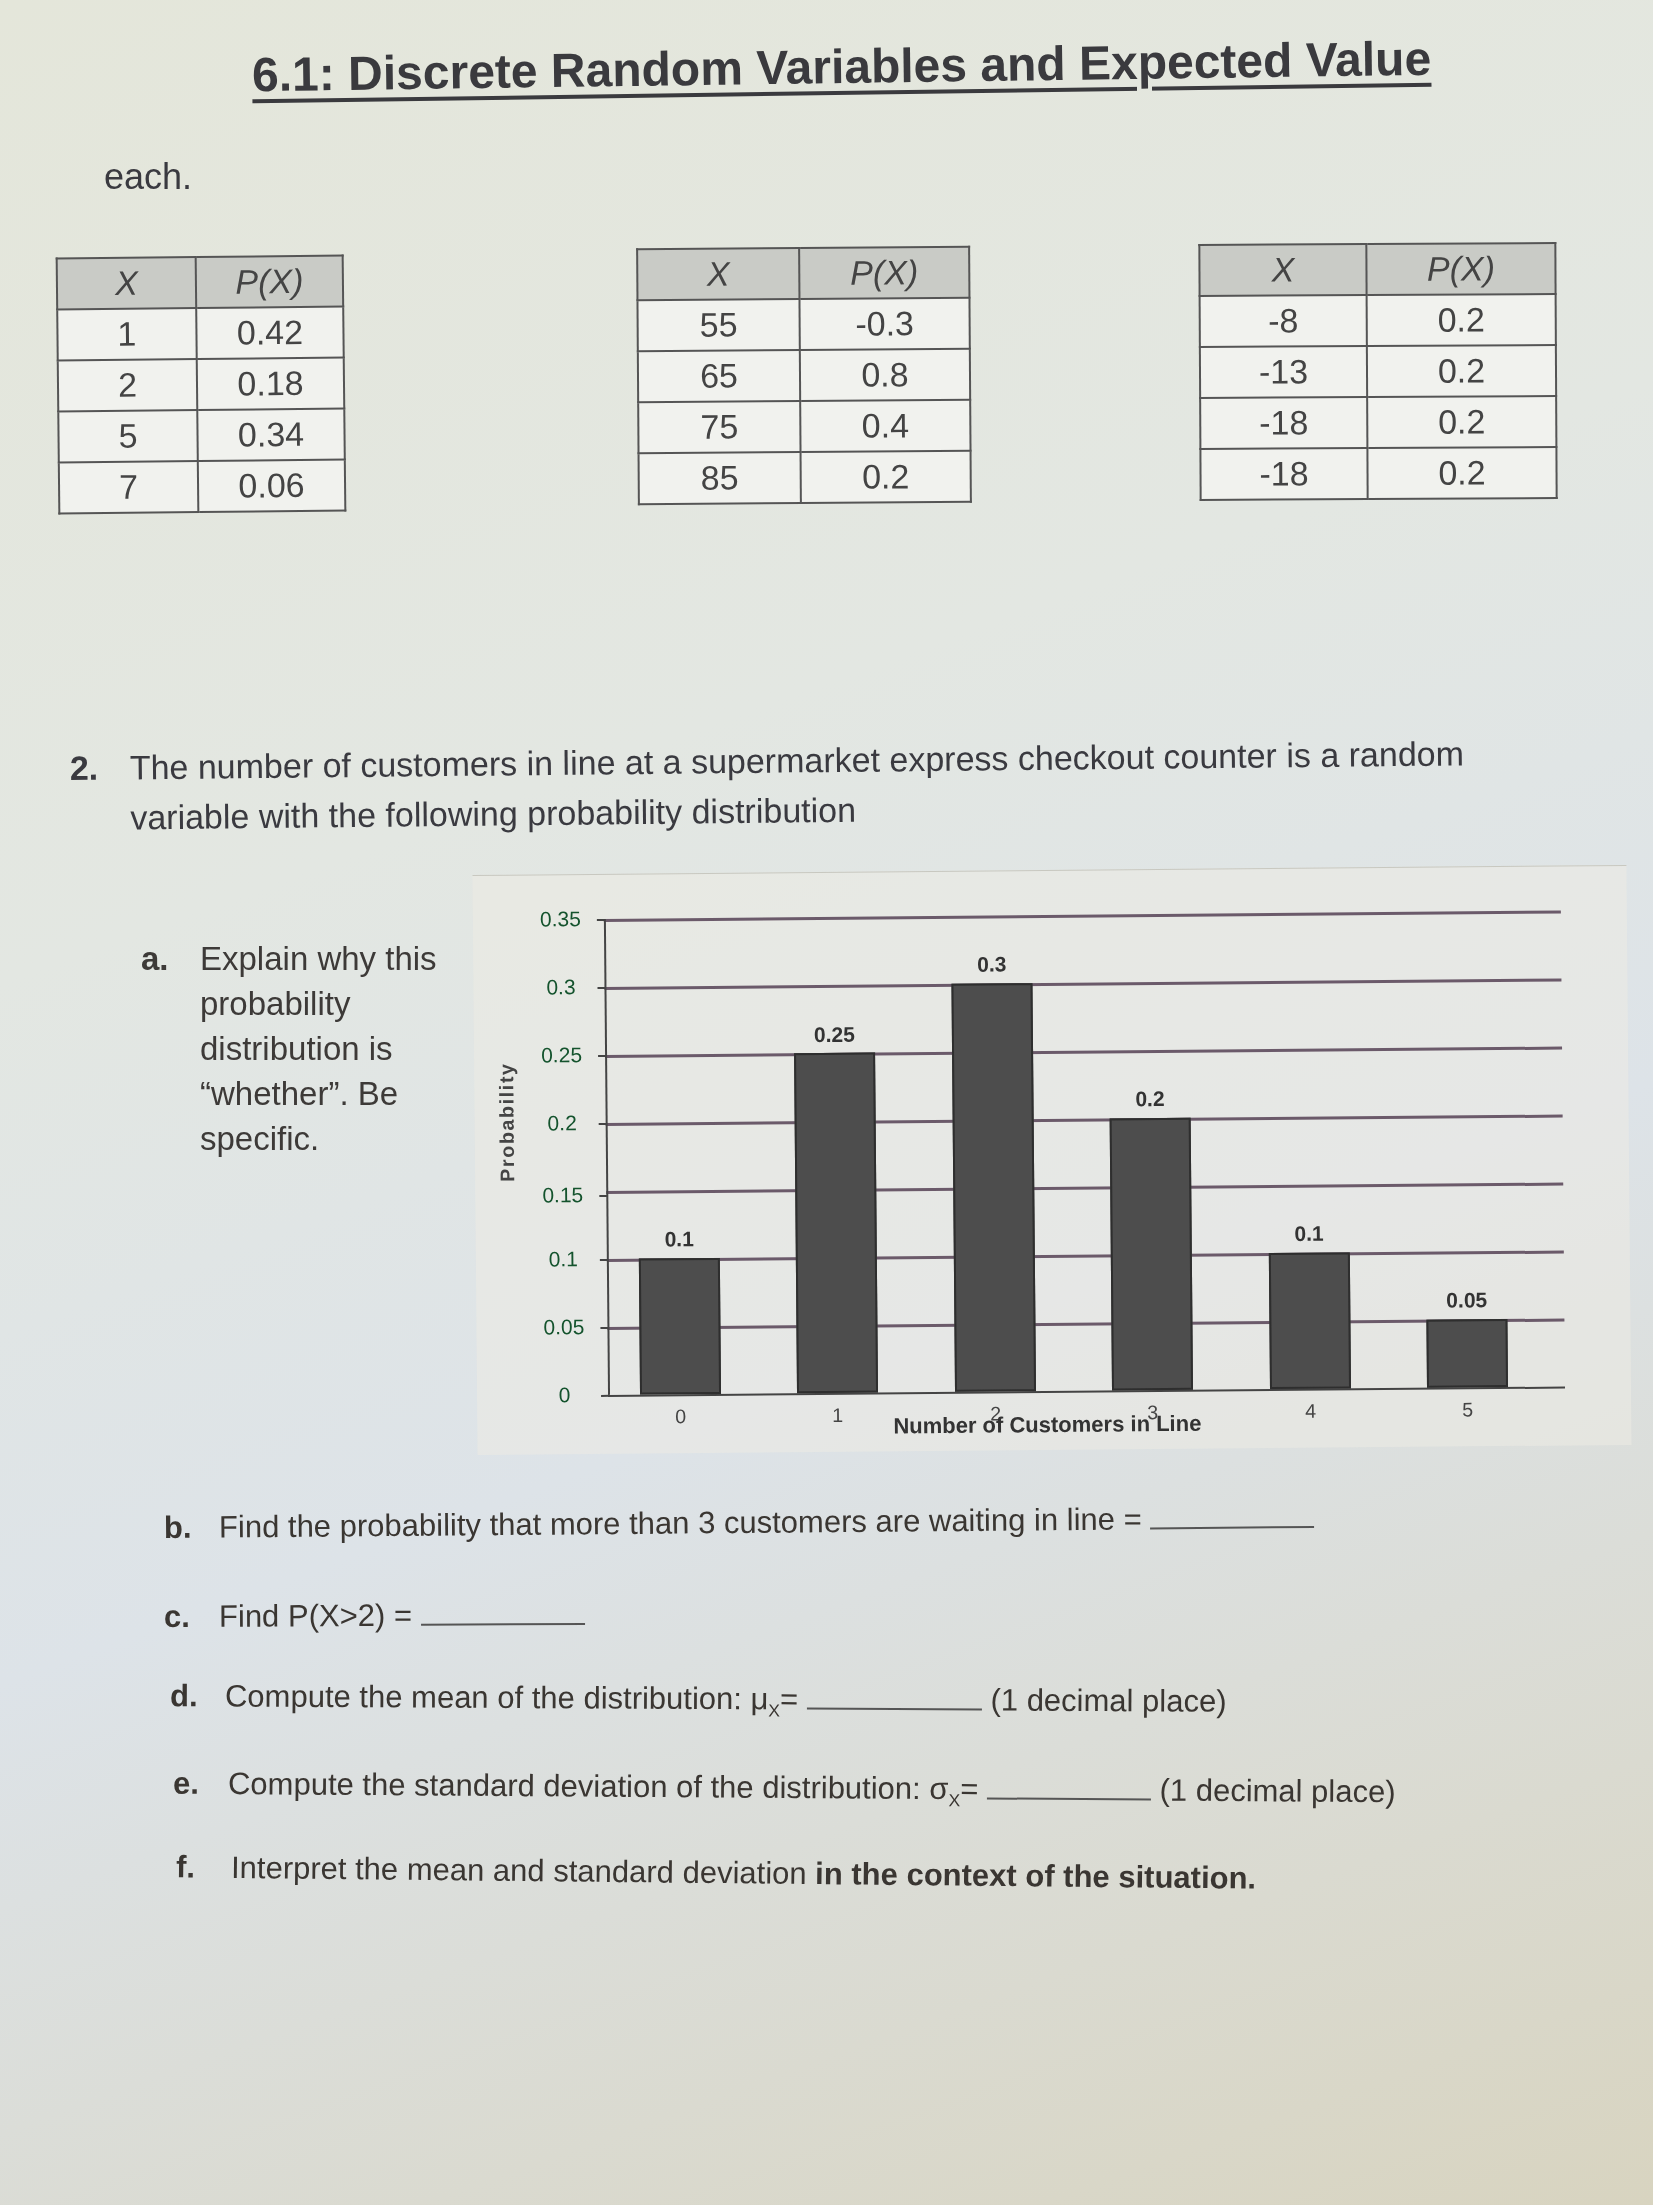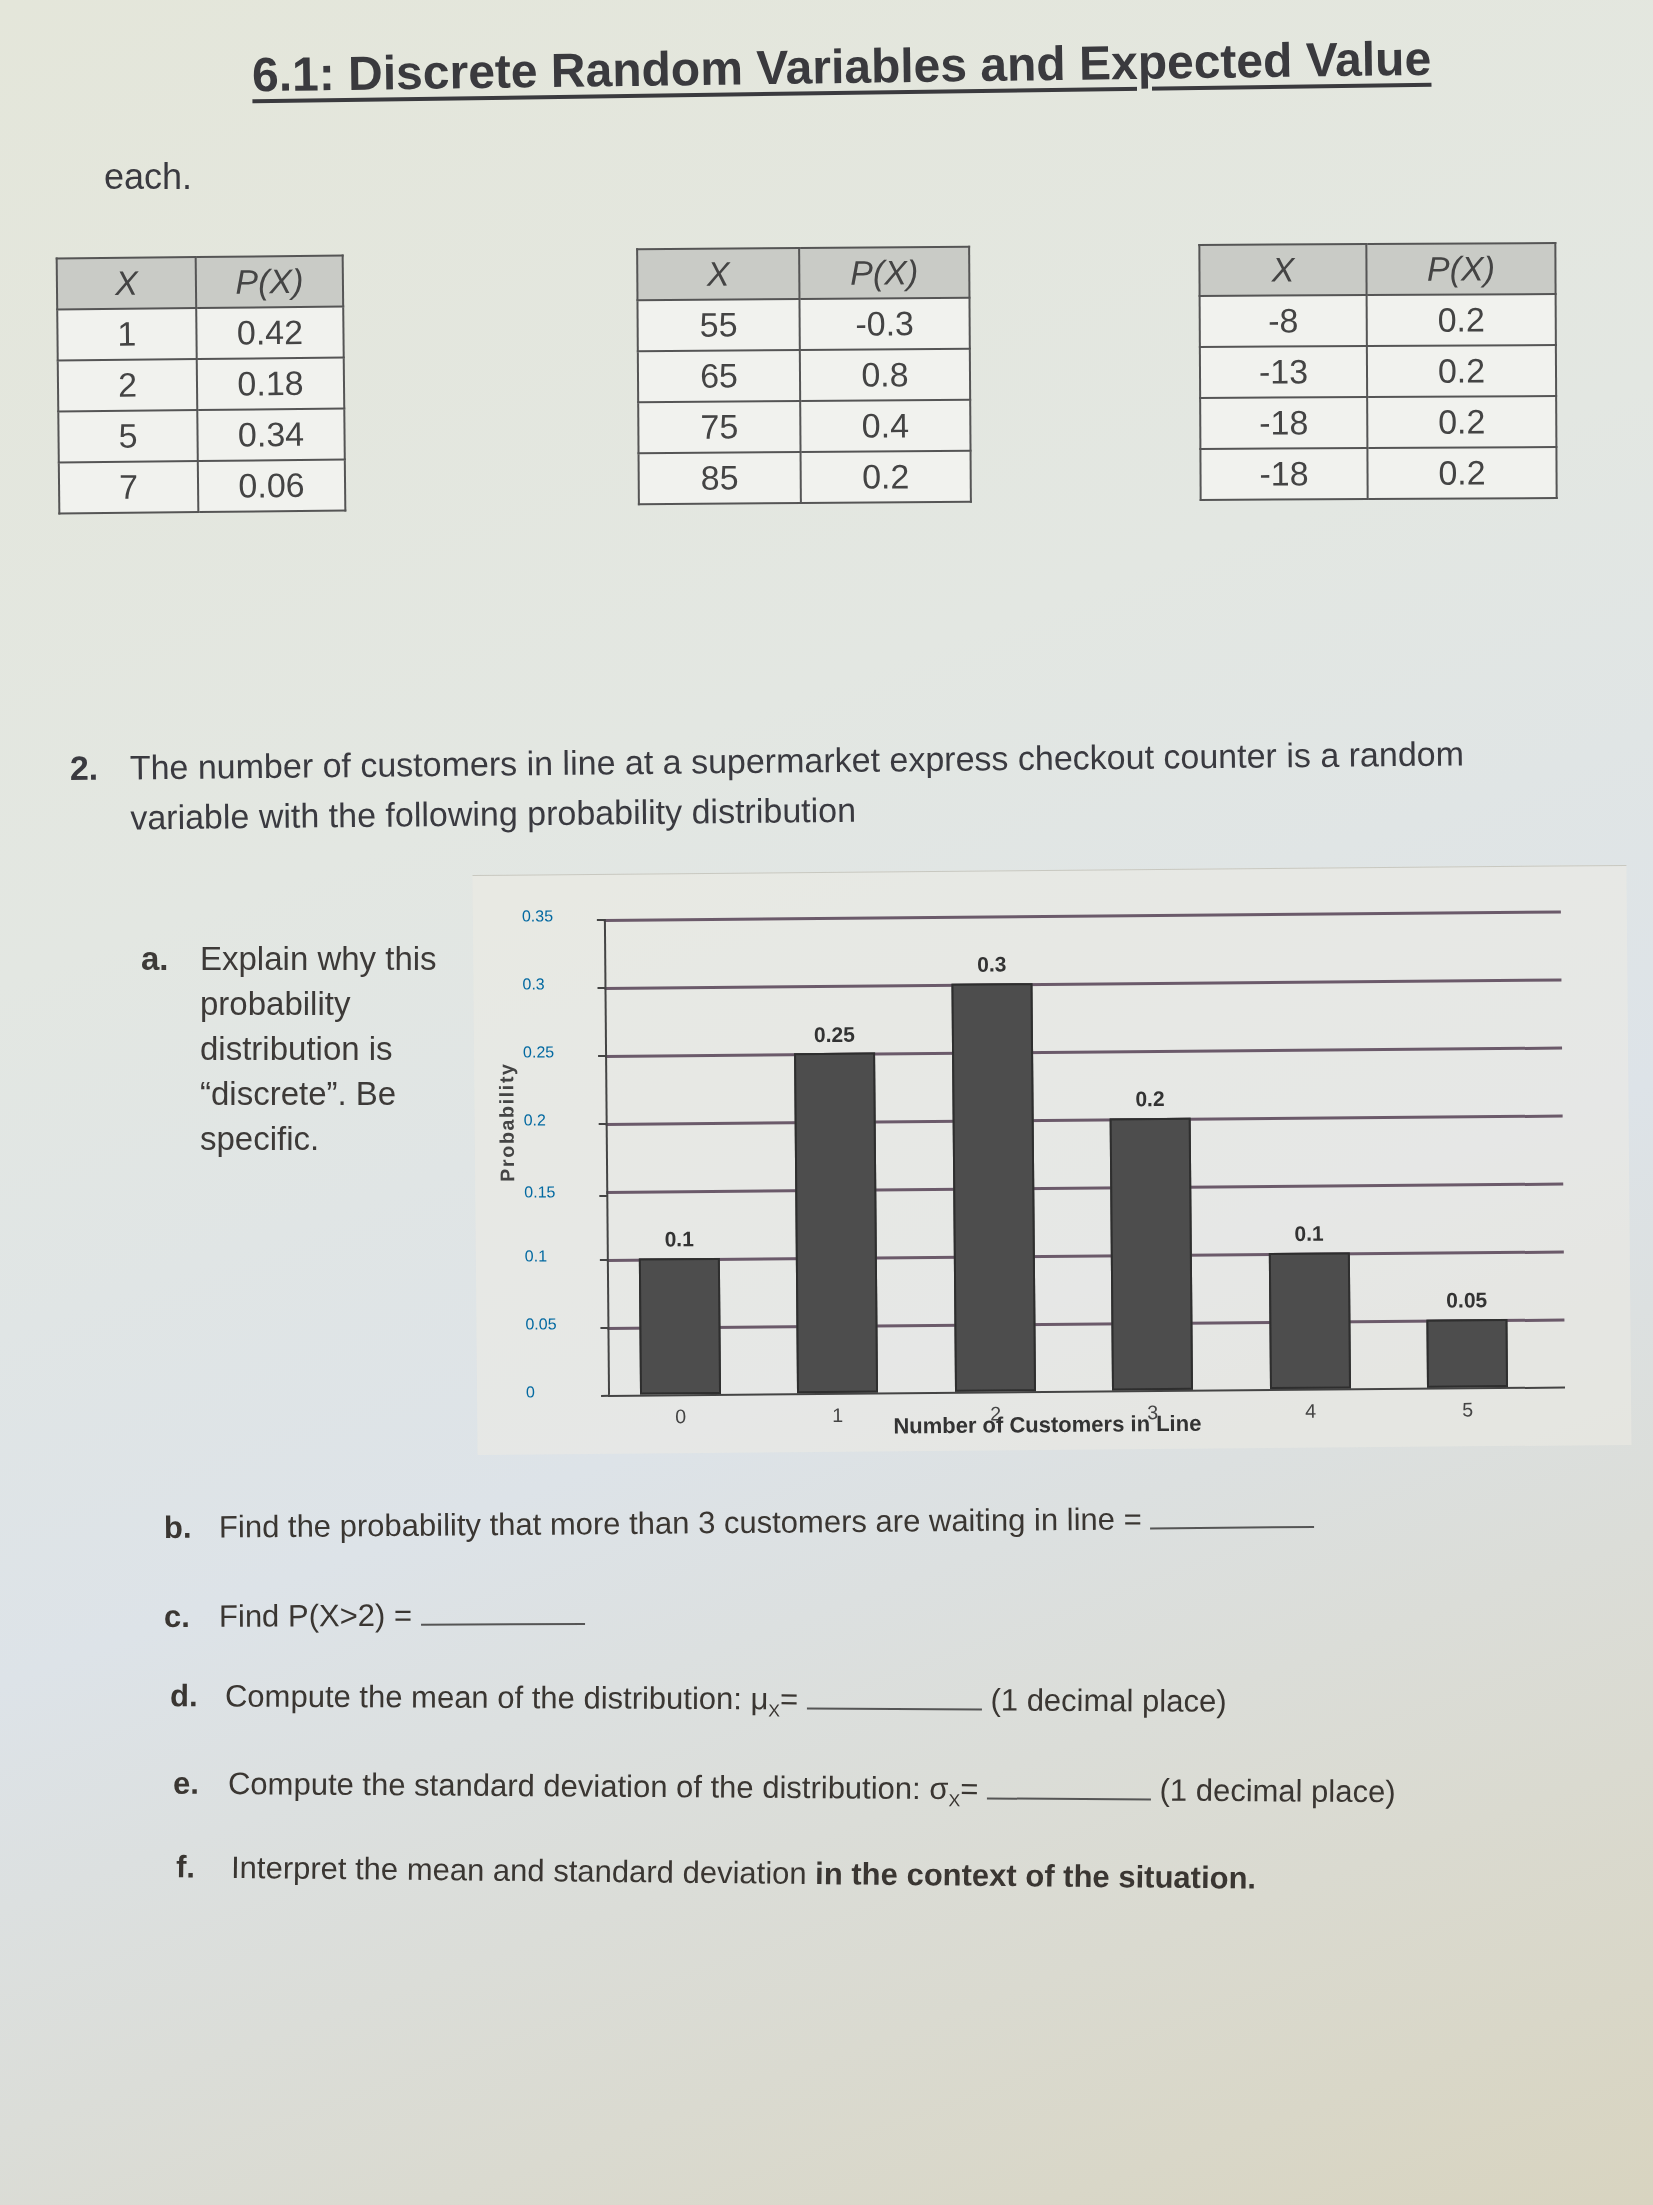--- a/index.html
+++ b/index.html
@@ -68,21 +68,21 @@
       transform: rotate(-90deg); transform-origin: left top;
       font-size: 19.7px; font-weight: bold; letter-spacing: 1.6px; color: #444;
       white-space: nowrap;
     }
     .chart .plot {
       position: absolute; left: 131px; top: 44px; width: 957px; height: 476px;
     }
     .grid {
       position: absolute; left: 0; right: 0; height: 2.7px; background: #6b5a6a;
     }
-    .ytick { position: absolute; left: -82px; width: 77px; text-align: left; font-size: 16px; color: #0369a1; }
+    .ytick { position: absolute; left: -82px; width: 77px; text-align: center; font-size: 21px; color: #14532d; }
     .ytick::after { content: ""; position: absolute; right: -5.5px; top: 12px; width: 7.7px; height: 1.6px; background: #444; }
     .yaxis { position: absolute; left: 0; top: 0; bottom: 0; width: 2.2px; background: #444; }
     .bar {
       position: absolute; bottom: 0; width: 81px;
       background: #4d4d4d; border: 2.2px solid #2e2e2e;
     }
     .bar-label {
       position: absolute; width: 81px; text-align: center;
       font-size: 21px; font-weight: bold; color: #333;
     }
@@ -191,21 +191,21 @@
         </tr>
   </tbody>
     </table>
 
   <div class="q2">
     <div><span class="q-num">2.</span><span>The number of customers in line at a supermarket express checkout counter is a random</span></div>
     <div class="indent">variable with the following probability distribution</div>
   </div>
 
   <div class="q2a">
-    <span class="lbl">a.</span><span class="txt">Explain why this probability distribution is “discrete”. Be specific.</span>
+    <span class="lbl">a.</span><span class="txt">Explain why this probability distribution is “whether”. Be specific.</span>
   </div>
 
   <div class="chart">
     <div class="ylabel">Probability</div>
     <div class="plot">
 
       <div class="grid" style="top:0px"></div>
       <div class="grid" style="top:68px"></div>
       <div class="grid" style="top:136px"></div>
       <div class="grid" style="top:204px"></div>

